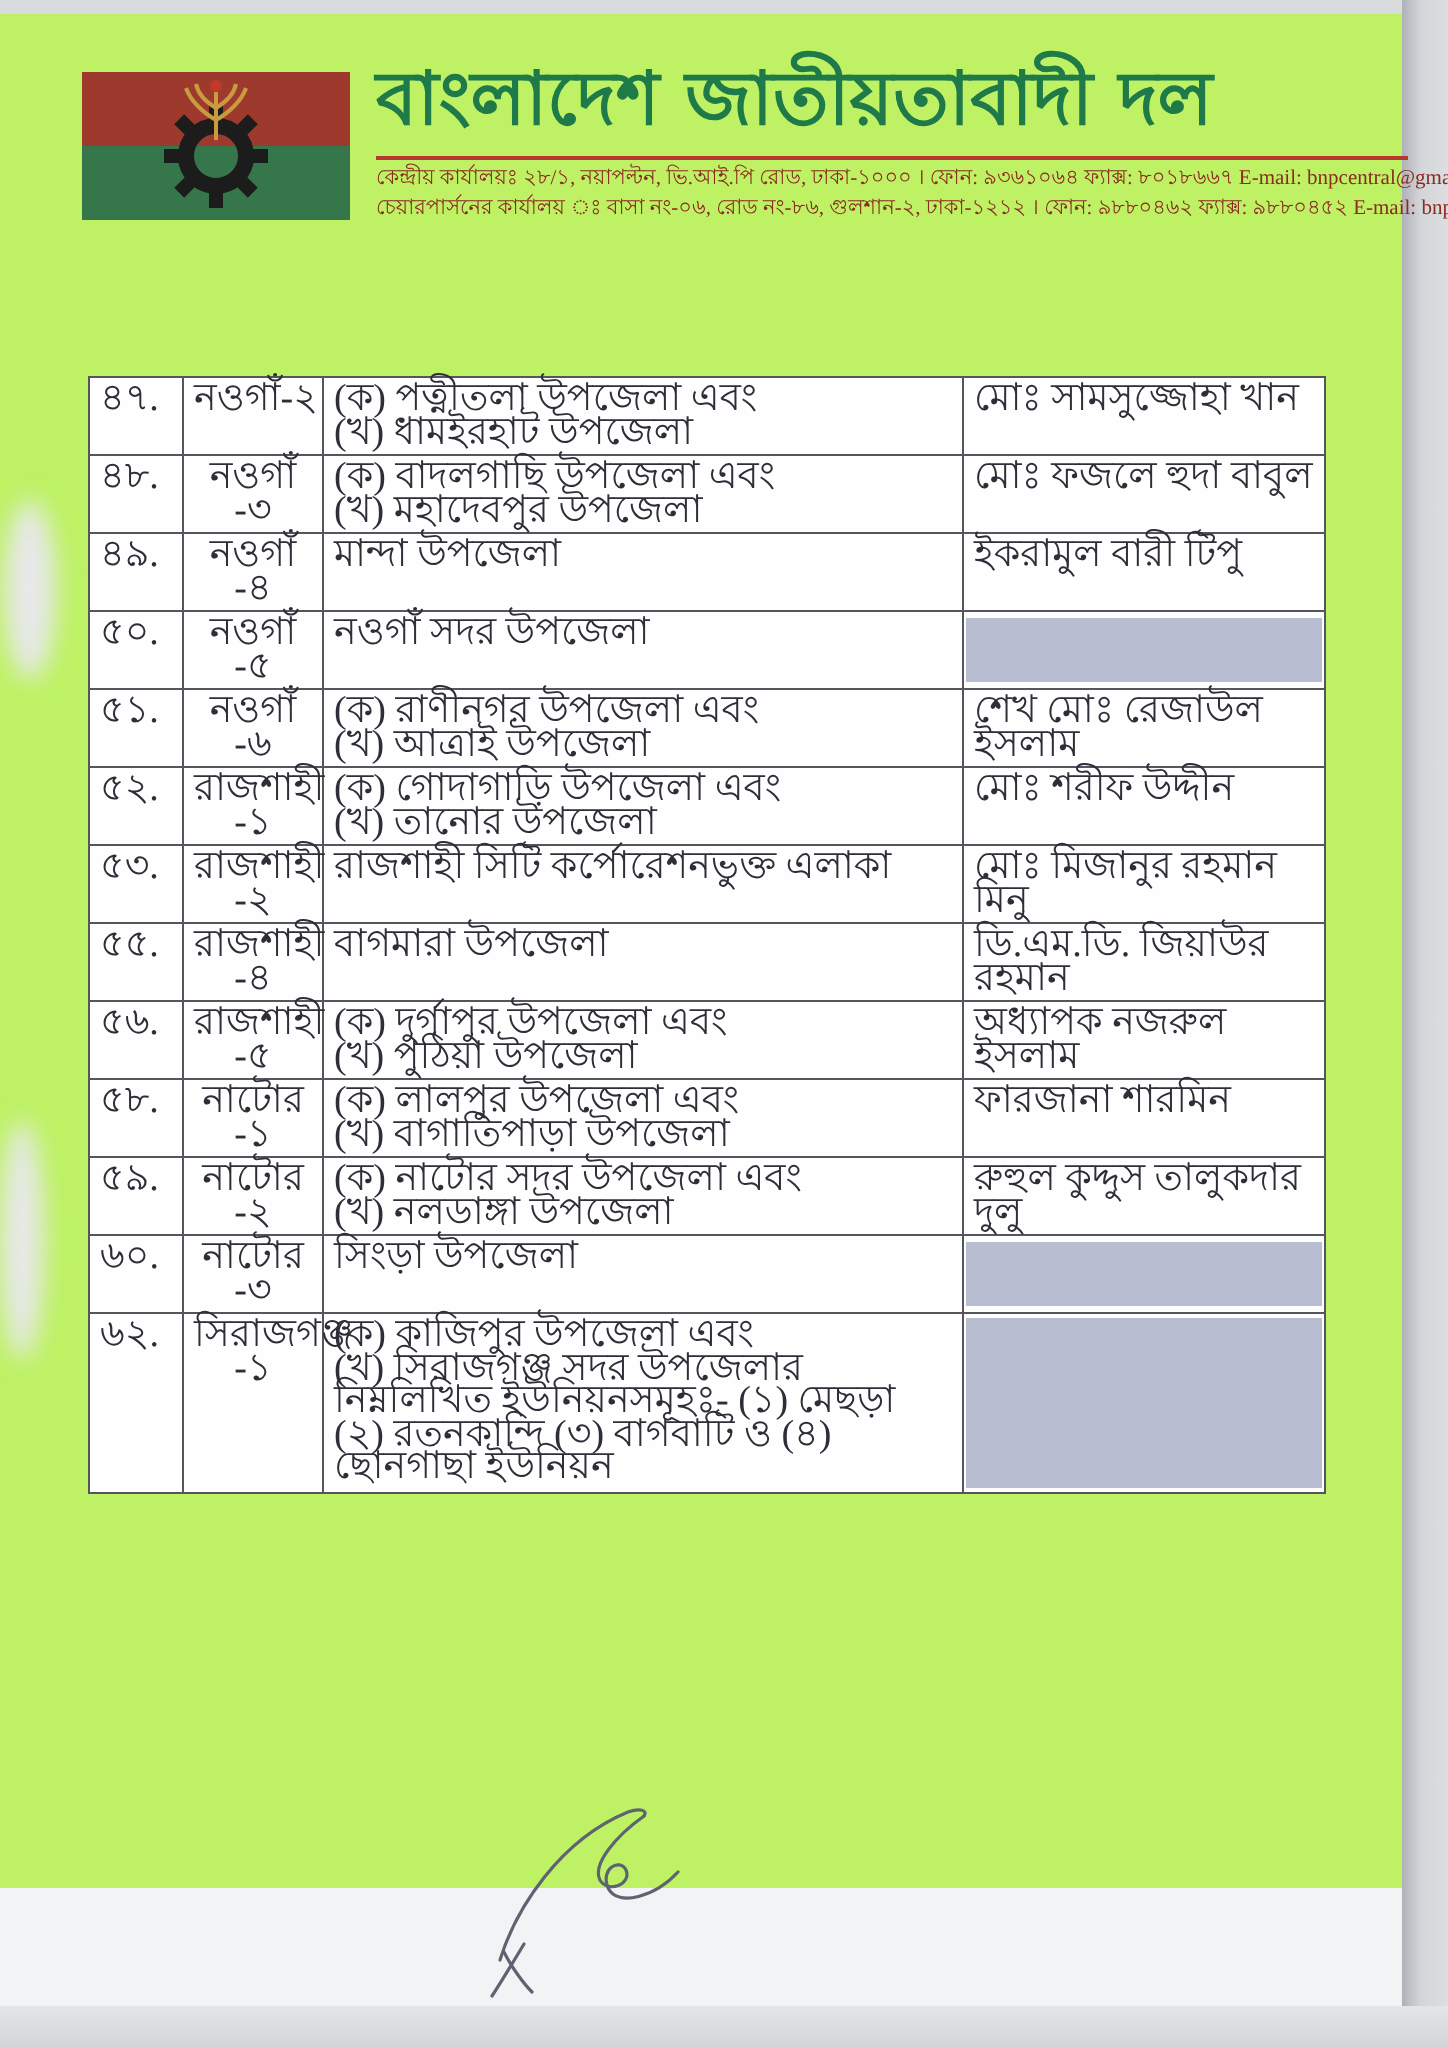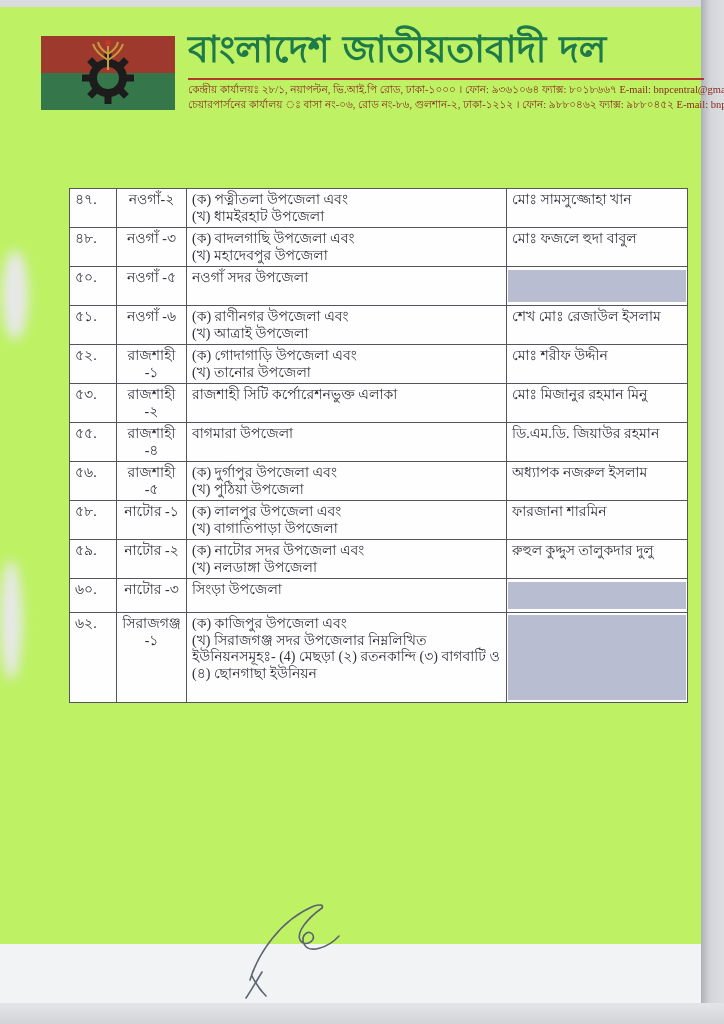--- a/index.html
+++ b/index.html
@@ -34,23 +34,23 @@
   .addr {
     position:absolute; left:188px; width:516px; height:14px;
     color: var(--maroon); font-size: 10.5px; line-height: 13px; white-space: nowrap;
     font-family: "Liberation Serif", "DejaVu Serif", serif;
   }
   #addr1 { top:83px; }
   #addr2 { top:98px; }
 
   
   #roster-table {
-    position:absolute; left:69px; top:188px; width:618px;
+    position:absolute; left:44px; top:188px; width:618px;
     border-collapse: collapse; table-layout: fixed;
-    font-size: 14px; color: var(--ink);
+    font-size: 19px; color: var(--ink);
     font-family: "Liberation Serif", "DejaVu Serif", serif;
   }
   #roster-table td {
     border: 1px solid var(--border);
     vertical-align: top;
     padding: 3px 5px 2px 5px;
     line-height: 16.5px;
     background: #fefefe;
   }
   td.c-serial { text-align: left; padding-left: 9px; vertical-align: middle; }
@@ -128,20 +128,28 @@
         </tr>
         <tr style="height: 36px;">
           <td class="c-serial">৪৮.</td>
           <td class="c-const">নওগাঁ -৩</td>
           <td class="c-areas">
             <span class="area-line">(ক) বাদলগাছি উপজেলা এবং</span>
             <span class="area-line">(খ) মহাদেবপুর উপজেলা</span>
           </td>
           <td class="c-name">মোঃ ফজলে হুদা বাবুল</td>
         </tr>
+        <tr style="height: 37px;">
+          <td class="c-serial">৪৯.</td>
+          <td class="c-const">নওগাঁ -৪</td>
+          <td class="c-areas">
+            <span class="area-line">মান্দা উপজেলা</span>
+          </td>
+          <td class="c-name">ইকরামুল বারী টিপু</td>
+        </tr>
         <tr style="height: 39px;">
           <td class="c-serial">৫০.</td>
           <td class="c-const">নওগাঁ -৫</td>
           <td class="c-areas">
             <span class="area-line">নওগাঁ সদর উপজেলা</span>
           </td>
           <td class="c-name shaded">
             <div class="shade-fill"></div>
           </td>
         </tr>
@@ -214,21 +222,21 @@
           </td>
           <td class="c-name shaded">
             <div class="shade-fill"></div>
           </td>
         </tr>
         <tr style="height: 90px;">
           <td class="c-serial">৬২.</td>
           <td class="c-const">সিরাজগঞ্জ -১</td>
           <td class="c-areas">
             <span class="area-line">(ক) কাজিপুর উপজেলা এবং</span>
-            <span class="area-line">(খ) সিরাজগঞ্জ সদর উপজেলার নিম্নলিখিত ইউনিয়নসমূহঃ- (4) মেছড়া (২) রতনকান্দি (৩) বাগবাটি ও (৪) ছোনগাছা ইউনিয়ন</span>
+            <span class="area-line">(খ) সিরাজগঞ্জ সদর উপজেলার নিম্নলিখিত ইউনিয়নসমূহঃ- (১) মেছড়া (২) রতনকান্দি (৩) বাগবাটি ও (৪) ছোনগাছা ইউনিয়ন</span>
           </td>
           <td class="c-name shaded c-name-tall">
             <div class="shade-fill"></div>
           </td>
         </tr>
       </tbody>
   </table>
 
   <svg id="signature" viewBox="0 0 130 104">
     <g fill="none" stroke="#5b6470" stroke-width="1.6" stroke-linecap="round">

